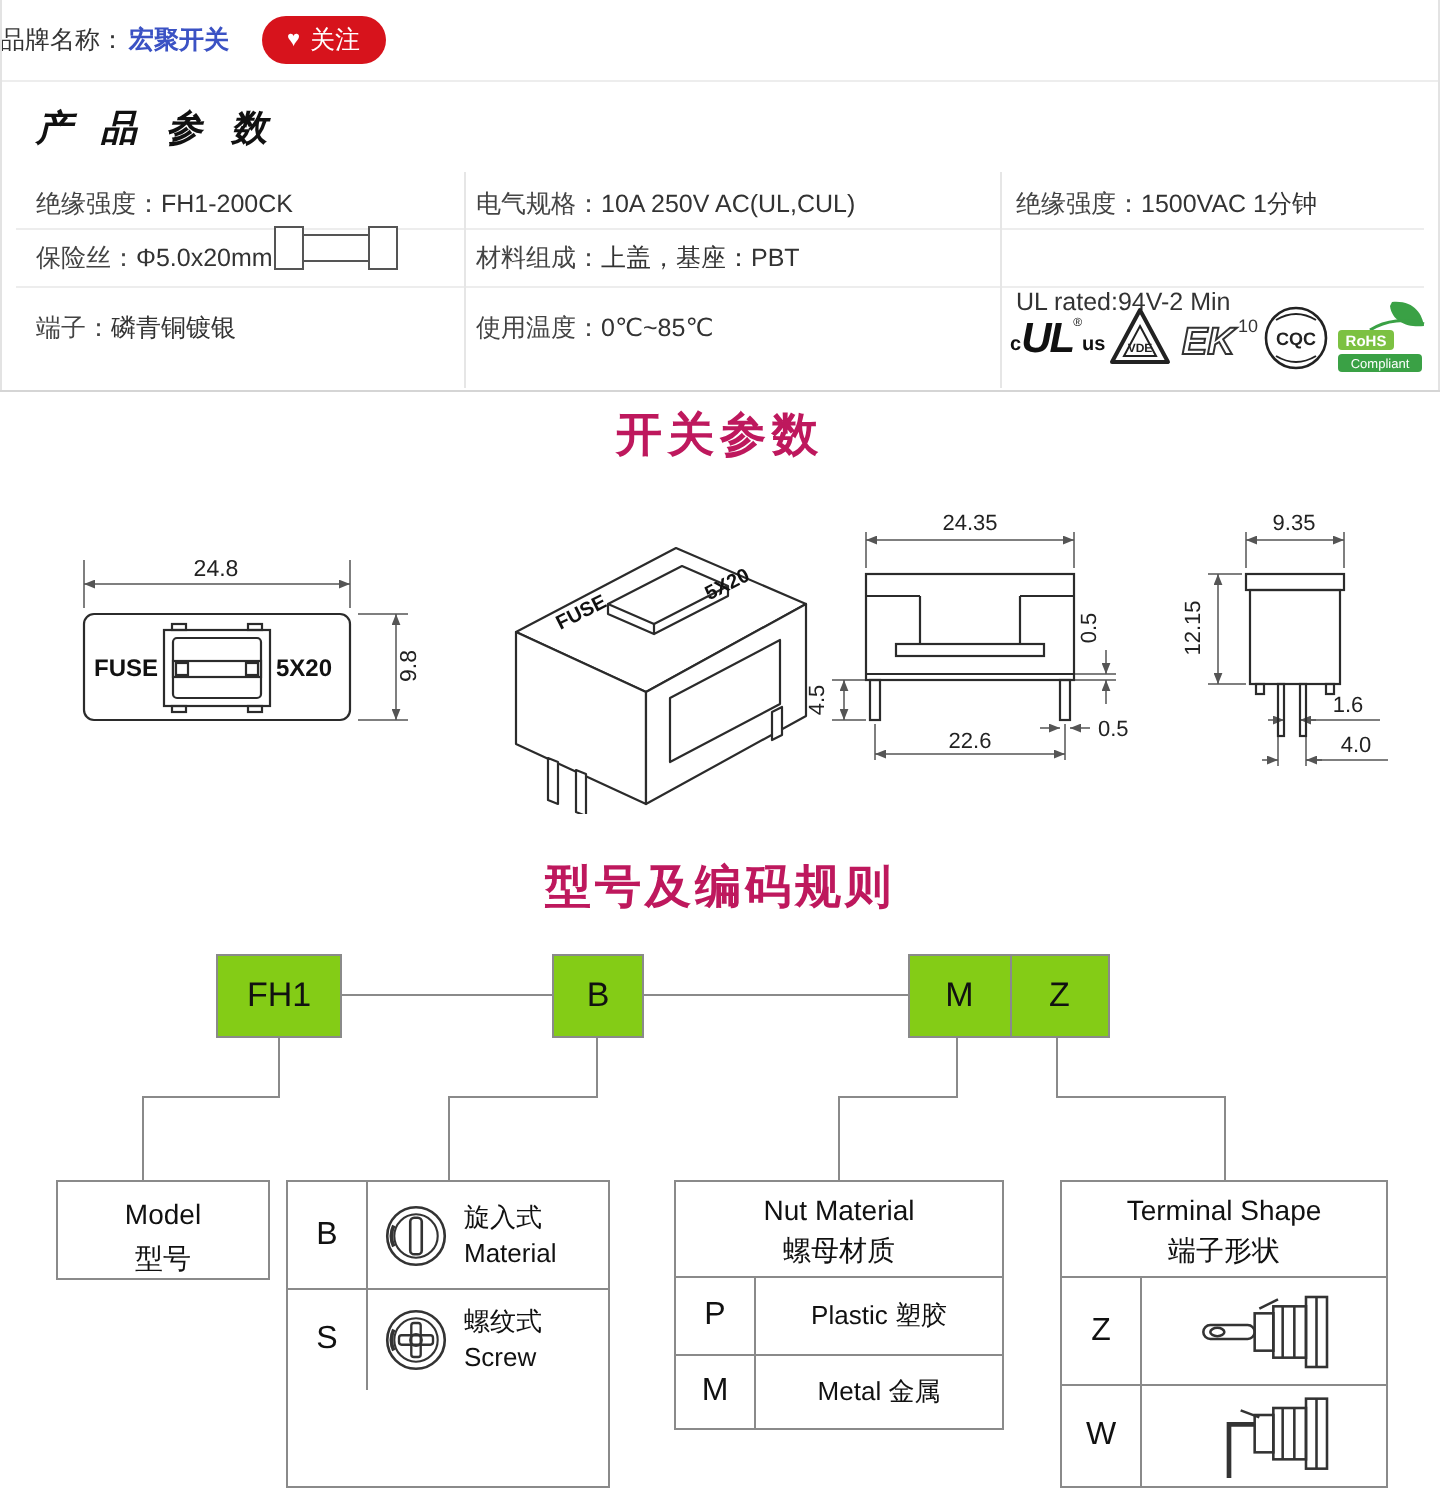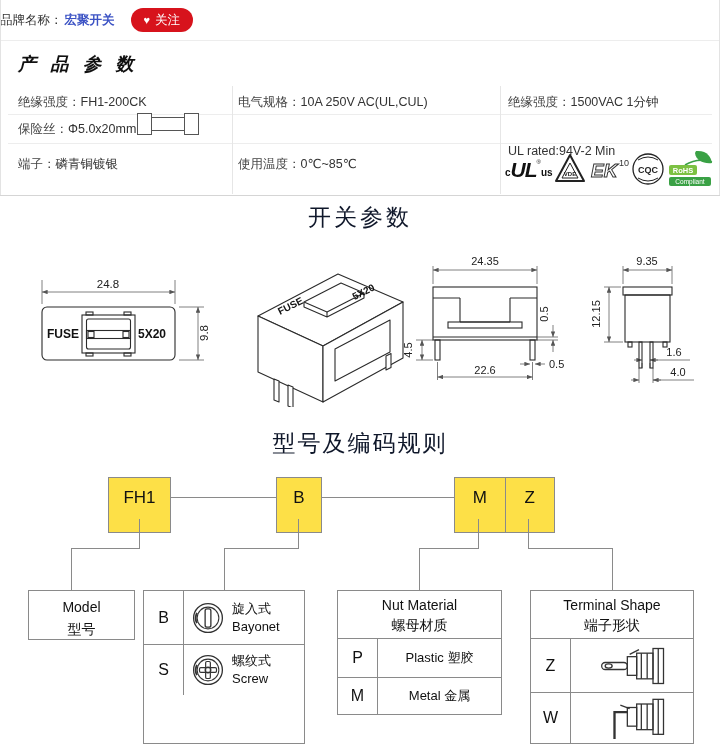--- a/index.html
+++ b/index.html
@@ -15,30 +15,30 @@
   .heart{font-size:11px;line-height:1;}
   
   .side-border{width:1px;height:196px;background:#e3e3e3;top:0;}
   .prod-title{left:18px;top:52px;font-family:"Liberation Serif","DejaVu Serif",serif;font-style:italic;font-weight:bold;font-size:18px;letter-spacing:5px;color:#111;}
   .gridline-h{height:1px;background:#ededed;left:8px;width:704px;}
   .gridline-v{width:1px;background:#e6e6e6;top:86px;height:108px;}
   .divider{left:0;width:720px;height:1px;background:#d5d5d5;}
   .spec-row{font-size:12.5px;color:#333;white-space:nowrap;}
   .spec-row .lb{color:#444;}
   
-  .big-h{left:0;width:720px;text-align:center;font-size:23px;font-weight:normal;letter-spacing:3px;color:#0f172a;}
+  .big-h{left:0;width:720px;text-align:center;font-size:23px;font-weight:bold;letter-spacing:3px;color:#be185d;}
   
   .certs{left:505px;top:147px;width:208px;height:44px;display:flex;align-items:center;justify-content:space-between;}
   .ulmark{display:flex;align-items:flex-end;color:#111;}
   .ulmark .c{font-size:10px;font-weight:bold;padding-bottom:2px;}
   .ulmark .ul{font-size:21px;font-weight:900;letter-spacing:-1px;line-height:1;font-style:italic;}
   .ulmark .reg{font-size:6px;align-self:flex-start;}
   .ulmark .us{font-size:10px;font-weight:bold;padding-bottom:2px;}
   
-  .code-box{top:477px;height:56px;border:1px solid #8a8a8a;text-align:center;line-height:40px;font-size:17px;color:#111;background:#fde047;}
+  .code-box{top:477px;height:42px;border:1px solid #8a8a8a;text-align:center;line-height:40px;font-size:17px;color:#111;background:#84cc16;}
   .mz{display:flex;padding:0;}
   .mz .cell{width:50px;text-align:center;line-height:40px;}
   .mz .cell+.cell{border-left:1px solid #8a8a8a;}
   .ln{background:#8a8a8a;}
   
   .tbl{border:1px solid #8a8a8a;background:#fff;}
   .tbl-head{border-bottom:1px solid #8a8a8a;text-align:center;font-size:14px;color:#111;padding-top:4px;line-height:1.45;}
   .trow{display:flex;align-items:stretch;}
   .trow+.trow{border-top:1px solid #8a8a8a;}
   .letter{width:40px;border-right:1px solid #8a8a8a;display:flex;align-items:center;justify-content:center;font-size:16px;color:#111;}
@@ -84,20 +84,23 @@
   </div>
 
   <svg class="abs" style="left:137px;top:113px;" width="62" height="22" viewBox="0 0 62 22">
     <rect x="0.5" y="0.5" width="14" height="21" fill="#fff" stroke="#555"></rect>
     <rect x="47.5" y="0.5" width="14" height="21" fill="#fff" stroke="#555"></rect>
     <rect x="14.5" y="4.5" width="33" height="13" fill="#fff" stroke="#555"></rect>
   </svg>
 
   <div class="abs spec-row" style="left:238px;top:94px;">
     <span class="lb">电气规格：</span><span>10A 250V AC(UL,CUL)</span>
+  </div>
+  <div class="abs spec-row" style="left:238px;top:121px;">
+    <span class="lb">材料组成：</span><span>上盖，基座：PBT</span>
   </div>
   <div class="abs spec-row" style="left:238px;top:156px;">
     <span class="lb">使用温度：</span><span>0℃~85℃</span>
   </div>
 
   <div class="abs spec-row" style="left:508px;top:94px;">
     <span class="lb">绝缘强度：</span><span>1500VAC 1分钟</span>
   </div>
   <div class="abs spec-row" style="left:508px;top:121px;margin-top:23px;">
     <span>UL rated:94V-2 Min</span>
@@ -306,21 +309,21 @@
       <div class="letter">B</div>
       <div class="rcontent">
         <svg width="34" height="34" viewBox="0 0 26 26">
           <circle cx="13" cy="13" r="11" fill="none" stroke="#333" stroke-width="1"></circle>
           <circle cx="13" cy="13" r="8.3" fill="none" stroke="#333" stroke-width="0.8"></circle>
           <rect x="10.8" y="6" width="4.4" height="14" rx="1.5" fill="none" stroke="#333" stroke-width="1"></rect>
           <path d="M4.5,9 A9.5,9.5 0 0,0 4.5,17" fill="none" stroke="#333" stroke-width="1.4"></path>
         </svg>
         <div class="rtext">
           <div>旋入式</div>
-          <div>Bayonet</div>
+          <div>Material</div>
         </div>
       </div>
     </div>
     <div class="trow" style="height:51px;">
       <div class="letter">S</div>
       <div class="rcontent">
         <svg width="34" height="34" viewBox="0 0 26 26">
           <circle cx="13" cy="13" r="11" fill="none" stroke="#333" stroke-width="1"></circle>
           <circle cx="13" cy="13" r="8.3" fill="none" stroke="#333" stroke-width="0.8"></circle>
           <rect x="6.5" y="11.2" width="13" height="3.6" rx="1" fill="none" stroke="#333" stroke-width="0.9"></rect>

